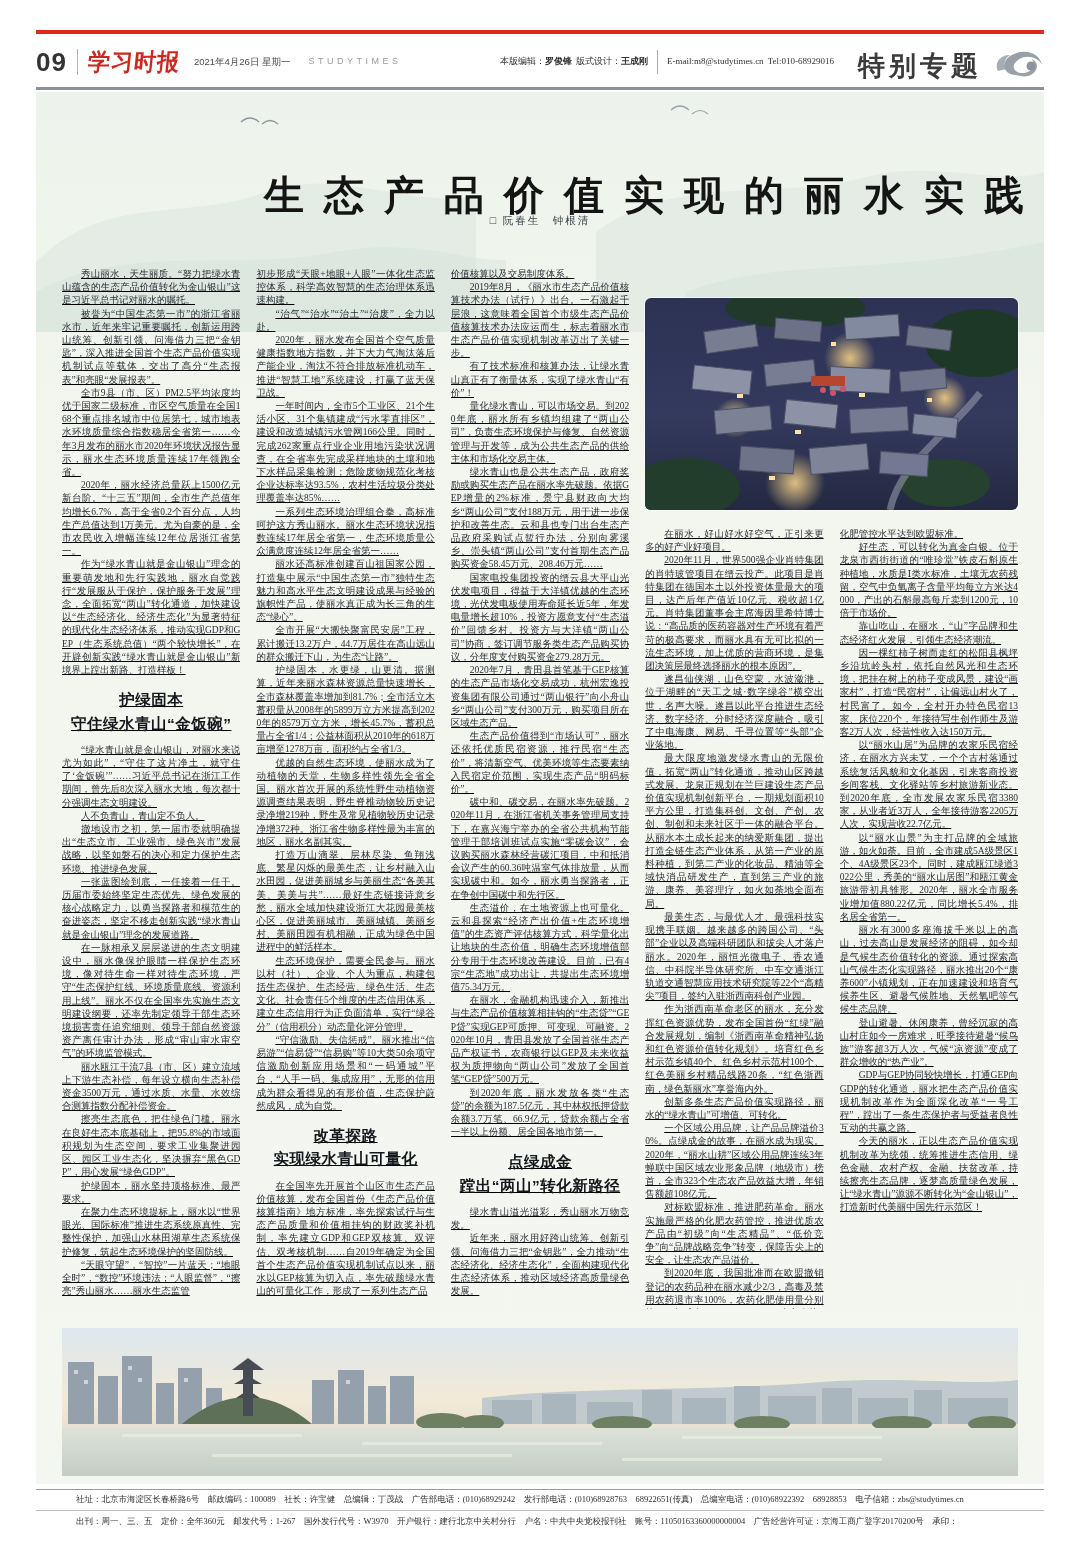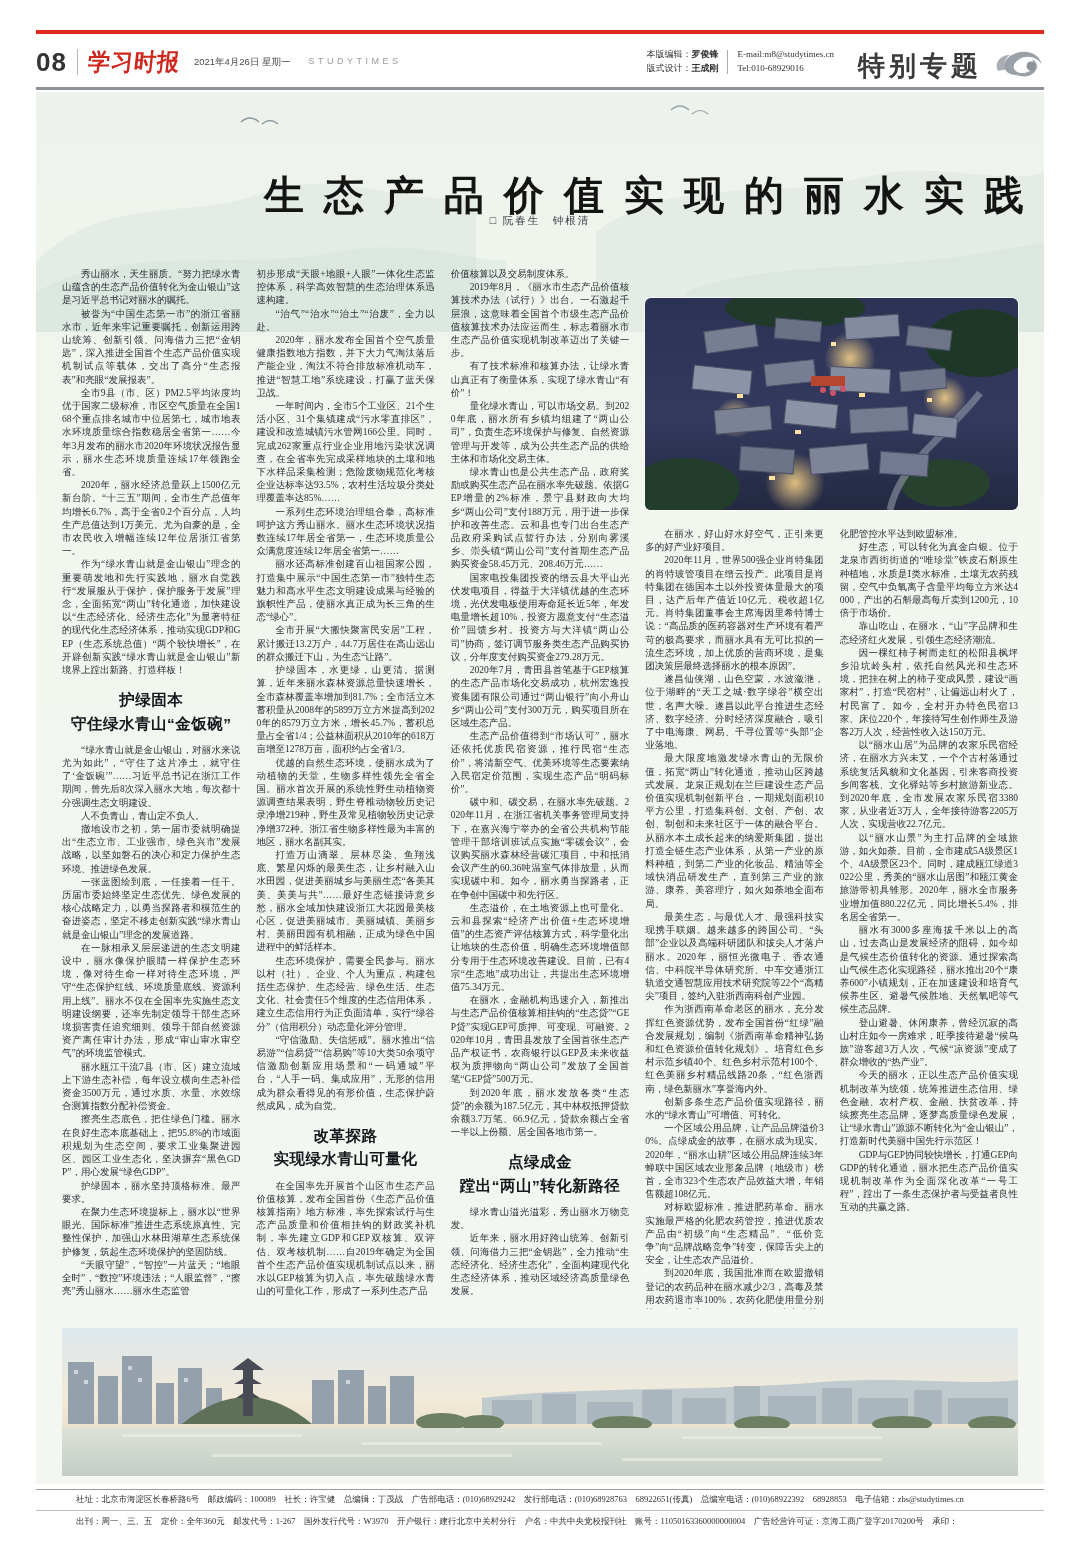--- a/index.html
+++ b/index.html
@@ -9,38 +9,38 @@
   .rule-red{position:absolute;left:36px;right:36px;top:30px;height:4px;background:#dd2a1b;}
   .header{position:absolute;left:36px;right:36px;top:40px;height:44px;display:flex;align-items:center;}
   .pageno{font:bold 26px/1 "Liberation Sans","DejaVu Sans",sans-serif;color:#333;letter-spacing:1px;}
   .page-divider{width:1px;height:26px;background:#b5b5b5;margin:0 10px;}
   .masthead{font:900 22px/1 "Liberation Serif",serif;color:#cf271d;letter-spacing:1px;
             transform:skewX(-6deg) scaleY(1.08);}
   .dateblock{margin-left:14px;display:flex;flex-direction:row;gap:18px;}
   .date{font:400 9.5px/1 "Liberation Sans",sans-serif;color:#4a4a4a;}
   .mast-en{font:400 9px/1 "Liberation Sans",sans-serif;color:#9a9a9a;letter-spacing:3.5px;}
   .header-right{margin-left:auto;display:flex;align-items:center;}
-  .credits,.contact{display:flex;flex-direction:column;gap:4px;font-size:9px;color:#333;line-height:1.1;}
+  .credits,.contact{display:flex;flex-direction:row;gap:4px;font-size:9px;color:#333;line-height:1.1;}
   .credit-name{font-weight:bold;}
   .vrule{width:1px;height:24px;background:#aaa;margin:0 9px;}
   .section-title{font:900 27px/1 "Liberation Sans","DejaVu Sans",sans-serif;color:#3b3b3b;
                  letter-spacing:4px;margin:8px 8px 0 24px;}
   .ornament{width:54px;height:34px;}
   .rule-header{position:absolute;left:36px;right:36px;top:87px;height:3px;background:#8d9195;}
   
   .content{position:absolute;left:36px;top:92px;width:1008px;height:1392px;
            background:linear-gradient(180deg,#edf3ec 0%,#f3f6ef 30%,#f4f7f1 100%);overflow:hidden;}
   .deco{position:absolute;left:0;top:0;pointer-events:none;}
   .title{position:absolute;top:52px;left:0;right:0;text-align:right;
          font:900 40px/1.2 "Liberation Sans","DejaVu Sans",sans-serif;color:#141414;
          letter-spacing:20px;padding-left:20px;}
   .byline{position:absolute;top:122px;left:0;right:0;text-align:center;
           font-size:10.5px;color:#40454c;letter-spacing:2px;}
   .body{position:absolute;top:176px;left:26px;width:956px;height:1041px;display:flex;gap:16px;}
-  .col{flex:1 1 0;overflow:hidden;}
+  .col{flex:1 1 0;overflow:hidden;text-decoration:underline;}
   .col-offset{padding-top:260px;box-sizing:border-box;}
   .para{margin:0;font-size:9.5px;line-height:13.2px;text-align:justify;text-indent:2em;
         color:#2a2e36;word-break:break-all;}
   .para.cont{text-indent:0;}
   .subhead{margin:11px 0 9px;text-align:center;font:bold 15.5px/1.5 "Liberation Sans","DejaVu Sans",sans-serif;
            color:#14171b;letter-spacing:0.5px;}
   .subhead span{display:block;}
   .photo-village{position:absolute;left:583px;top:30px;width:373px;height:212px;overflow:hidden;
                  border-radius:6px;box-shadow:0 0 0 1px rgba(255,255,255,.6);}
   .photo-village svg{display:block;width:100%;height:100%;}
@@ -55,21 +55,21 @@
   .footer-2{top:1516px;}
 </style>
 </head>
 <body>
 
 <div class="page">
 
   <div class="rule-red"></div>
 
   <div class="header">
-    <div class="pageno">08</div>
+    <div class="pageno">09</div>
     <div class="page-divider"></div>
     <div class="masthead">学习时报</div>
     <div class="dateblock">
       <span class="date">2021年4月26日  星期一</span>
       <span class="mast-en">STUDYTIMES</span>
     </div>
     <div class="header-right">
       <div class="credits">
         <span><span class="credit-label">本版编辑：</span><span class="credit-name">罗俊锋</span></span>
         <span><span class="credit-label">版式设计：</span><span class="credit-name">王成刚</span></span>
@@ -180,22 +180,22 @@
         </div>
         <div class="col col-offset">
           <p class="para cont">化肥管控水平达到欧盟标准。</p>
           <p class="para">好生态，可以转化为真金白银。位于龙泉市西街街道的“唯珍堂”铁皮石斛原生种植地，水质是Ⅰ类水标准，土壤无农药残留，空气中负氧离子含量平均每立方米达4000，产出的石斛最高每斤卖到1200元，10倍于市场价。</p>
           <p class="para">靠山吃山，在丽水，“山”字品牌和生态经济红火发展，引领生态经济潮流。</p>
           <p class="para">因一棵红柿子树而走红的松阳县枫坪乡沿坑岭头村，依托自然风光和生态环境，把挂在树上的柿子变成风景，建设“画家村”，打造“民宿村”，让偏远山村火了，村民富了。如今，全村开办特色民宿13家、床位220个，年接待写生创作师生及游客2万人次，经营性收入达150万元。</p>
           <p class="para">以“丽水山居”为品牌的农家乐民宿经济，在丽水方兴未艾，一个个古村落通过系统复活风貌和文化基因，引来客商投资乡间客栈、文化驿站等乡村旅游新业态。到2020年底，全市发展农家乐民宿3380家，从业者近3万人，全年接待游客2205万人次，实现营收22.7亿元。</p>
           <p class="para">以“丽水山景”为主打品牌的全域旅游，如火如荼。目前，全市建成5A级景区1个、4A级景区23个。同时，建成瓯江绿道3022公里，秀美的“丽水山居图”和瓯江黄金旅游带初具雏形。2020年，丽水全市服务业增加值880.22亿元，同比增长5.4%，排名居全省第一。</p>
           <p class="para">丽水有3000多座海拔千米以上的高山，过去高山是发展经济的阻碍，如今却是气候生态价值转化的资源。通过探索高山气候生态化实现路径，丽水推出20个“康养600”小镇规划，正在加速建设和培育气候养生区、避暑气候胜地、天然氧吧等气候生态品牌。</p>
           <p class="para">登山避暑、休闲康养，曾经沉寂的高山村庄如今一房难求，旺季接待避暑“候鸟族”游客超3万人次，气候“凉资源”变成了群众增收的“热产业”。</p>
+          <p class="para">GDP与GEP协同较快增长，打通GEP向GDP的转化通道，丽水把生态产品价值实现机制改革作为全面深化改革“一号工程”，蹚出了一条生态保护者与受益者良性互动的共赢之路。</p>
           <p class="para">今天的丽水，正以生态产品价值实现机制改革为统领，统筹推进生态信用、绿色金融、农村产权、金融、扶贫改革，持续擦亮生态品牌，逐梦高质量绿色发展，让“绿水青山”源源不断转化为“金山银山”，打造新时代美丽中国先行示范区！</p>
-          <p class="para">GDP与GEP协同较快增长，打通GEP向GDP的转化通道，丽水把生态产品价值实现机制改革作为全面深化改革“一号工程”，蹚出了一条生态保护者与受益者良性互动的共赢之路。</p>
         </div>
         <div class="photo-village">
         <svg viewBox="0 0 373 212" preserveAspectRatio="none">
           <defs>
             <linearGradient id="nightg" x1="0" y1="0" x2="0" y2="1">
               <stop offset="0" stop-color="#2b3254"></stop>
                 <stop offset="0.55" stop-color="#343a5e"></stop>
                 <stop offset="1" stop-color="#232941"></stop>
             </linearGradient>
             <radialGradient id="glow">

